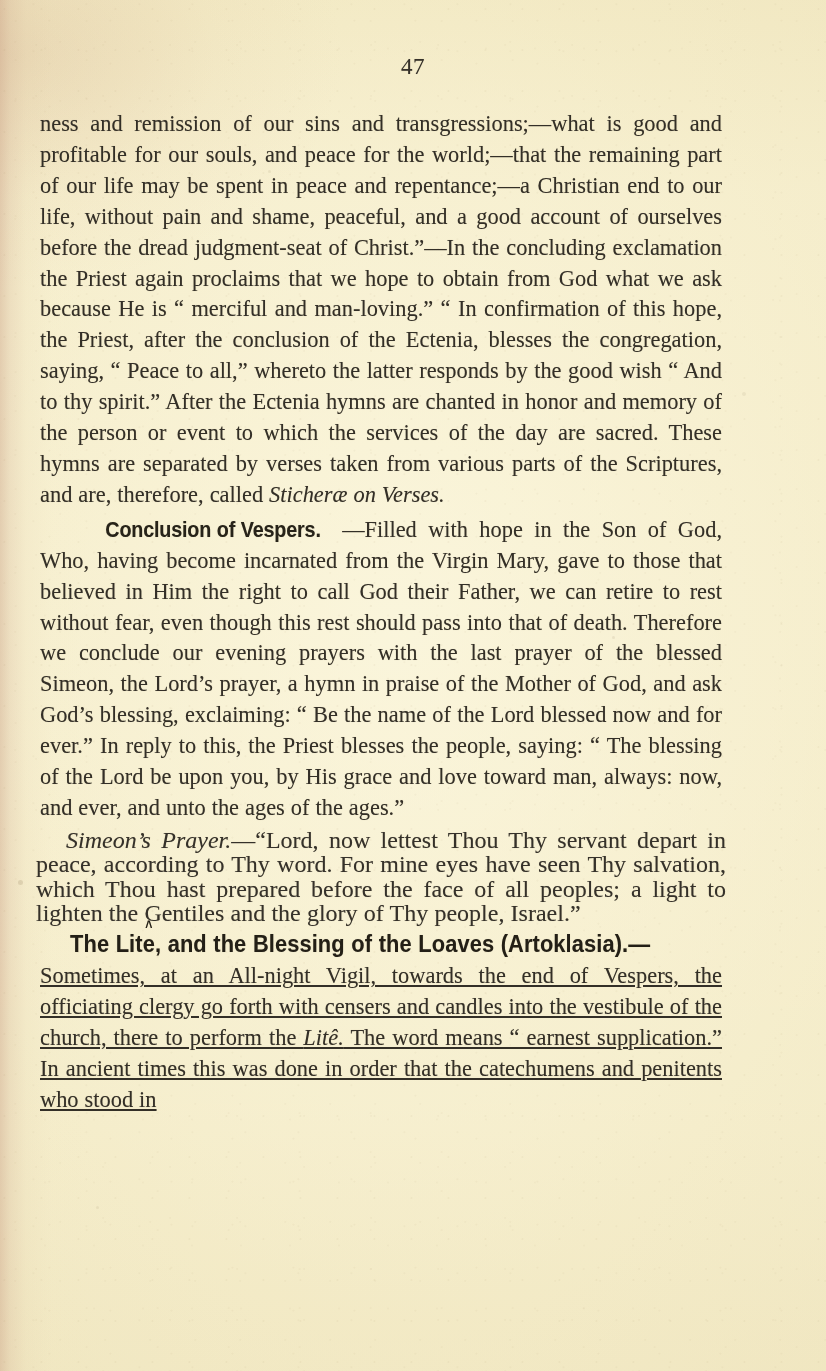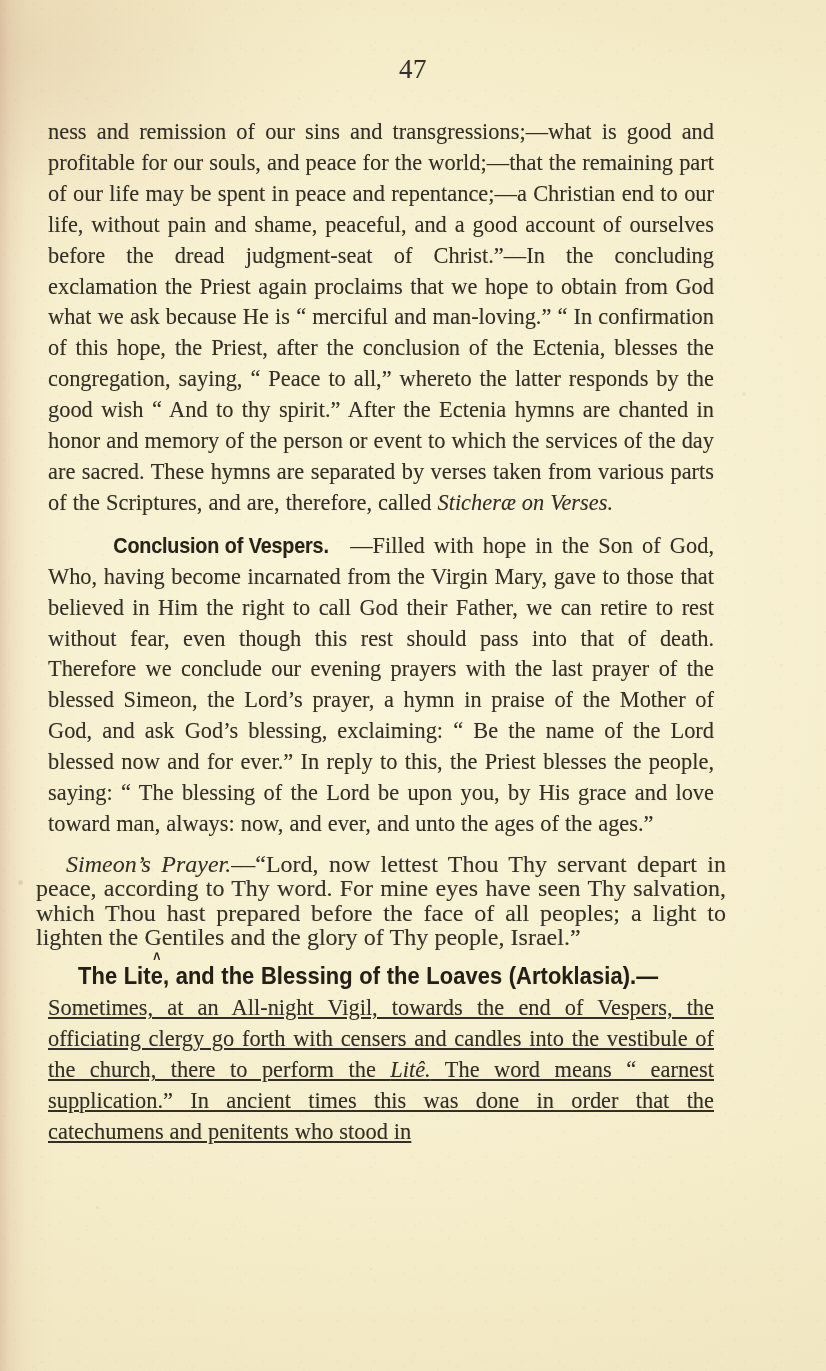--- a/index.html
+++ b/index.html
@@ -69,35 +69,35 @@
     pointer-events: none;
   }
 
   
   .folio {
     position: absolute;
     top: 54px;
     left: 0;
     width: 826px;
     text-align: center;
-    font-size: 27px;
+    font-size: 23px;
     letter-spacing: 0.5px;
     color: #35312a;
   }
 
   
   .textblock {
     position: absolute;
     left: 36px;
     top: 105px;
     width: 690px;
   }
 
   p.body {
-    margin: 12px;
+    margin: 4px;
     font-size: 22.4px;
     line-height: 30.9px;
     text-align: justify;
     text-align-last: left;
     color: #332f27;
     word-spacing: 0.4px;
     text-rendering: optimizeLegibility;
   }
 
   p.body.indent { text-indent: 34px; }

